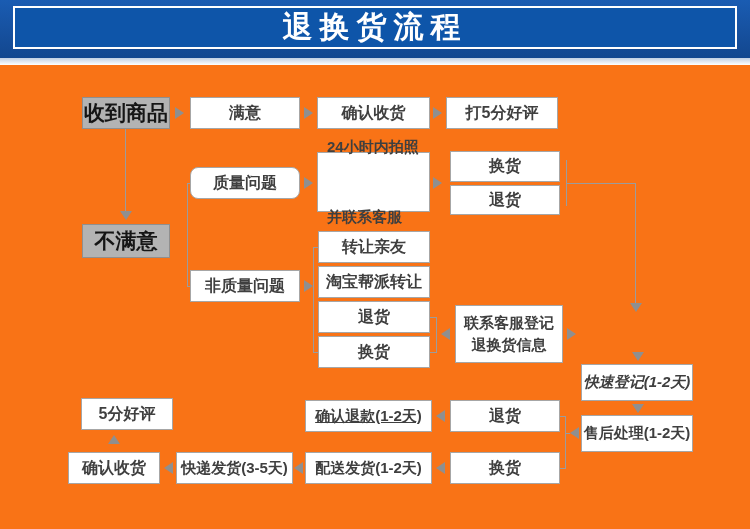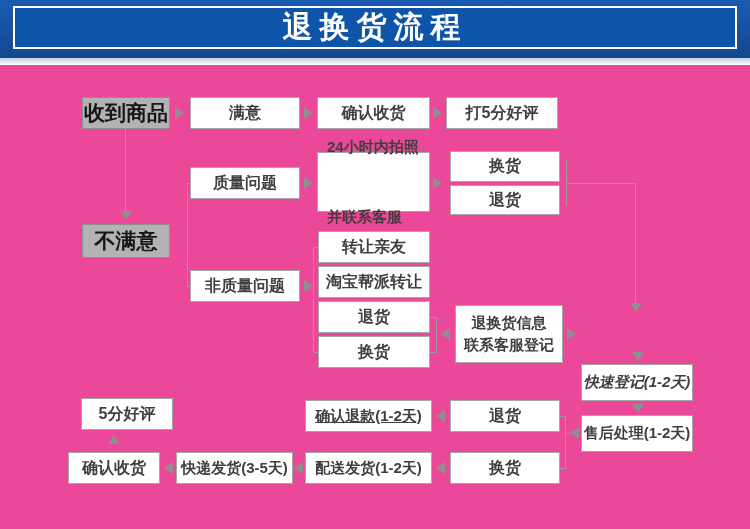--- a/index.html
+++ b/index.html
@@ -1,16 +1,16 @@
 <!DOCTYPE html>
 <html><head>
 <meta charset="utf-8">
 <style>
   html,body{margin:0;padding:0;background:#fff;}
-  .canvas{position:relative;width:750px;height:529px;background:#ec4899;overflow:hidden;
+  .canvas{position:relative;width:750px;height:529px;background:#f97316;overflow:hidden;
           font-family:"Liberation Sans","DejaVu Sans",sans-serif;}
   
   .banner{position:absolute;left:0;top:0;width:750px;height:58px;
           background:linear-gradient(180deg,#1a5cb2 0%,#13478f 100%);}
   .banner-inner{position:absolute;left:13px;right:13px;top:6px;bottom:9px;
           border:2px solid #ffffff;background:#0e55a9;
           display:flex;align-items:center;justify-content:center;}
   .banner-title{margin:0;color:#ffffff;font-size:30px;font-weight:bold;letter-spacing:7px;}
   .banner-fade{position:absolute;left:0;top:58px;width:750px;height:7px;
           background:linear-gradient(180deg,#c2cfe2,#ffffff);}
@@ -21,21 +21,21 @@
   .node.small{font-size:15px;}
   .node.gray{background:#b3b3b3;border-color:#8f8f8f;color:#151515;font-size:21px;}
   .node.two-line{flex-direction:column;line-height:1.5;font-size:15px;}
   .node.left-text{align-items:flex-start;padding-left:9px;}
   
   .p-start{left:82px;top:97px;width:88px;height:32px;}
   .p-manyi{left:190px;top:97px;width:110px;height:32px;}
   .p-qrsh-top{left:317px;top:97px;width:113px;height:32px;}
   .p-5star{left:446px;top:97px;width:112px;height:32px;}
   .p-bumanyi{left:82px;top:224px;width:88px;height:34px;}
-  .p-zhiliang{left:190px;top:167px;width:110px;height:32px;}
+  .p-zhiliang{left:190px;top:167px;width:110px;height:32px;border-radius:8px;}
   .p-paizhao{left:317px;top:152px;width:113px;height:60px;gap:48px;}
   .p-huanhuo-q{left:450px;top:151px;width:110px;height:31px;}
   .p-tuihuo-q{left:450px;top:185px;width:110px;height:30px;}
   .p-feizhiliang{left:190px;top:270px;width:110px;height:32px;}
   .p-zhuanrang{left:318px;top:231px;width:112px;height:32px;}
   .p-taobao{left:318px;top:266px;width:112px;height:32px;}
   .p-tuihuo-n{left:318px;top:301px;width:112px;height:32px;}
   .p-huanhuo-n{left:318px;top:336px;width:112px;height:32px;}
   .p-lianxi{left:455px;top:305px;width:108px;height:58px;}
   .p-fahui{left:581px;top:311px;width:112px;height:37px;}
@@ -136,22 +136,22 @@
   </div>
   <div class="node p-huanhuo-n">
     <span>换货</span>
   </div>
 
   <div class="ln" style="left:436px;top:317px;width:1px;height:36px;"></div>
   <div class="ln" style="left:430px;top:317px;width:6px;height:1px;"></div>
   <div class="ln" style="left:430px;top:352px;width:6px;height:1px;"></div>
   <div class="al" style="left:441px;top:328px;"></div>
   <div class="node two-line p-lianxi">
+    <span>联系客服登记</span>
     <span>退换货信息</span>
-    <span>联系客服登记</span>
   </div>
   <div class="ar" style="left:567px;top:328px;"></div>
 
   <div class="ad" style="left:632px;top:352px;"></div>
   <div class="node small p-dengji">
     <span>快速登记(1-2天)</span>
   </div>
   <div class="ad" style="left:632px;top:404px;"></div>
   <div class="node small p-shouhou">
     <span>售后处理(1-2天)</span>

